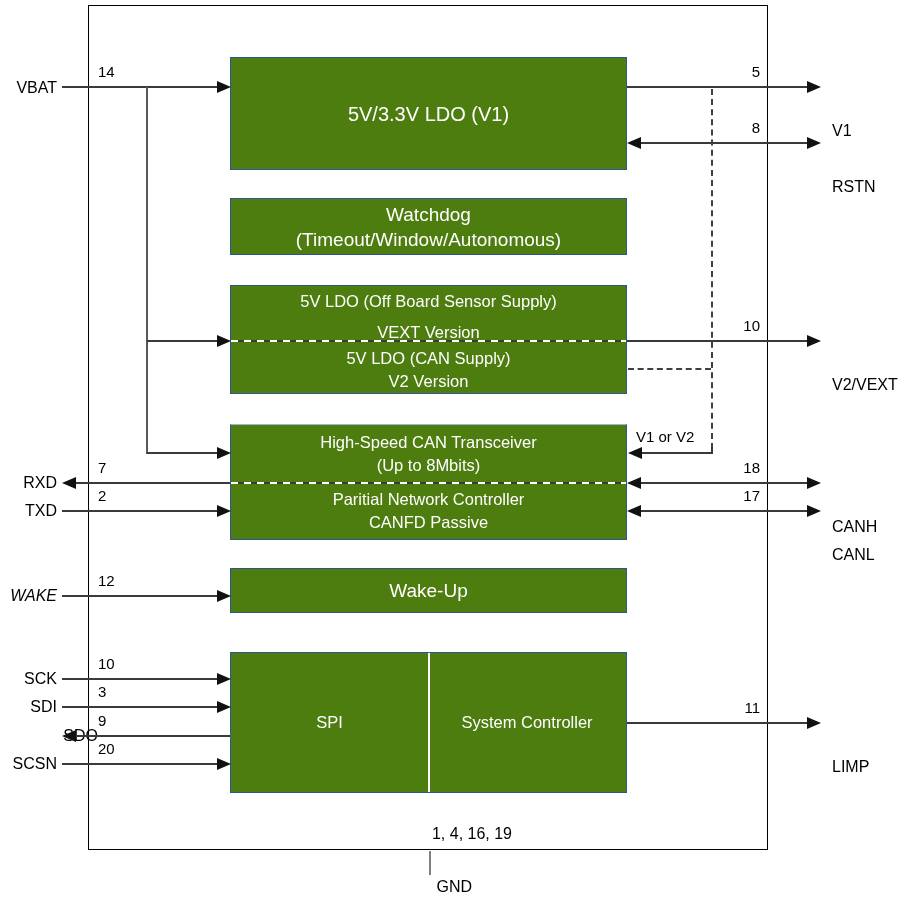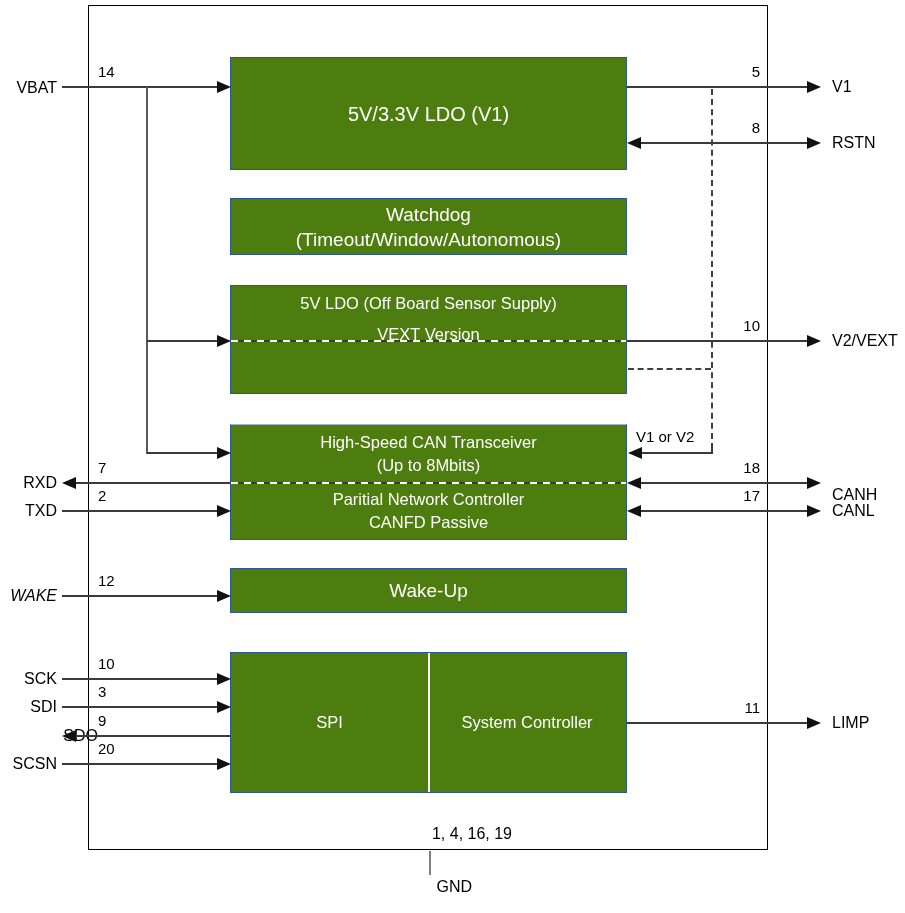--- a/index.html
+++ b/index.html
@@ -21,21 +21,21 @@
   .hline{position:absolute;height:2px;background:#3a3a3a;}
   .vline{position:absolute;width:2px;background:#595959;}
   .hdash{position:absolute;height:0;border-top:2px dashed #404040;}
   .vdash{position:absolute;width:0;border-left:2px dashed #404040;}
   .arr-r{position:absolute;width:0;height:0;border-top:6px solid transparent;
          border-bottom:6px solid transparent;border-left:14px solid #111;}
   .arr-l{position:absolute;width:0;height:0;border-top:6px solid transparent;
          border-bottom:6px solid transparent;border-right:14px solid #111;}
   .pin-label{position:absolute;font-size:16px;line-height:22px;height:22px;white-space:nowrap;}
   .pl{left:0;width:57px;text-align:right;}
-  .pr{left:832px;width:73px;text-align:left;}
+  .pr{left:832px;width:73px;text-align:left;margin-top:44px;}
   .pin-num{position:absolute;font-size:15px;line-height:18px;white-space:nowrap;}
   .pn-r{width:48px;text-align:right;}
   .note{position:absolute;font-size:15px;line-height:17px;white-space:nowrap;}
   .center{text-align:right;}
 </style>
 </head>
 <body>
 
 <div class="canvas">
 
@@ -49,20 +49,24 @@
     <div class="t-lg">Watchdog</div>
     <div class="t-lg">(Timeout/Window/Autonomous)</div>
   </div>
 
   <div class="blk" style="top:285px;height:109px;justify-content:flex-start;">
     <div class="half" style="height:66px;gap:8px;">
       <div class="t-md">5V LDO (Off Board Sensor Supply)</div>
       <div class="t-md">VEXT Version</div>
     </div>
     <div class="div-h" style="top:54px;"></div>
+    <div class="half" style="flex:1;">
+      <div class="t-md">5V LDO (CAN Supply)</div>
+      <div class="t-md">V2 Version</div>
+    </div>
   </div>
 
   <div class="blk" style="top:424px;height:116px;justify-content:flex-start;border-top-color:#9DB4D9;">
     <div class="half" style="height:57px;">
       <div class="t-md">High-Speed CAN Transceiver</div>
       <div class="t-md">(Up to 8Mbits)</div>
     </div>
     <div class="div-h" style="top:57px;"></div>
     <div class="half" style="flex:1;">
       <div class="t-md">Paritial Network Controller</div>
@@ -139,21 +143,21 @@
   <div class="pin-num pn-r" style="left:712px;top:119px;">8</div>
   <div class="hline" style="left:640px;top:142px;width:168px;"></div>
   <div class="arr-l" style="left:627px;top:137px;"></div>
   <div class="arr-r" style="left:807px;top:137px;"></div>
 
   <div class="pin-label pr" style="top:330px;">V2/VEXT</div>
   <div class="pin-num pn-r" style="left:712px;top:317px;">10</div>
   <div class="hline" style="left:627px;top:340px;width:181px;"></div>
   <div class="arr-r" style="left:807px;top:335px;"></div>
 
-  <div class="pin-label pr" style="top:484px;">CANH</div>
+  <div class="pin-label pr" style="top:472px;">CANH</div>
   <div class="pin-num pn-r" style="left:712px;top:459px;">18</div>
   <div class="hline" style="left:640px;top:482px;width:168px;"></div>
   <div class="arr-l" style="left:627px;top:477px;"></div>
   <div class="arr-r" style="left:807px;top:477px;"></div>
 
   <div class="pin-label pr" style="top:500px;">CANL</div>
   <div class="pin-num pn-r" style="left:712px;top:487px;">17</div>
   <div class="hline" style="left:640px;top:510px;width:168px;"></div>
   <div class="arr-l" style="left:627px;top:505px;"></div>
   <div class="arr-r" style="left:807px;top:505px;"></div>

